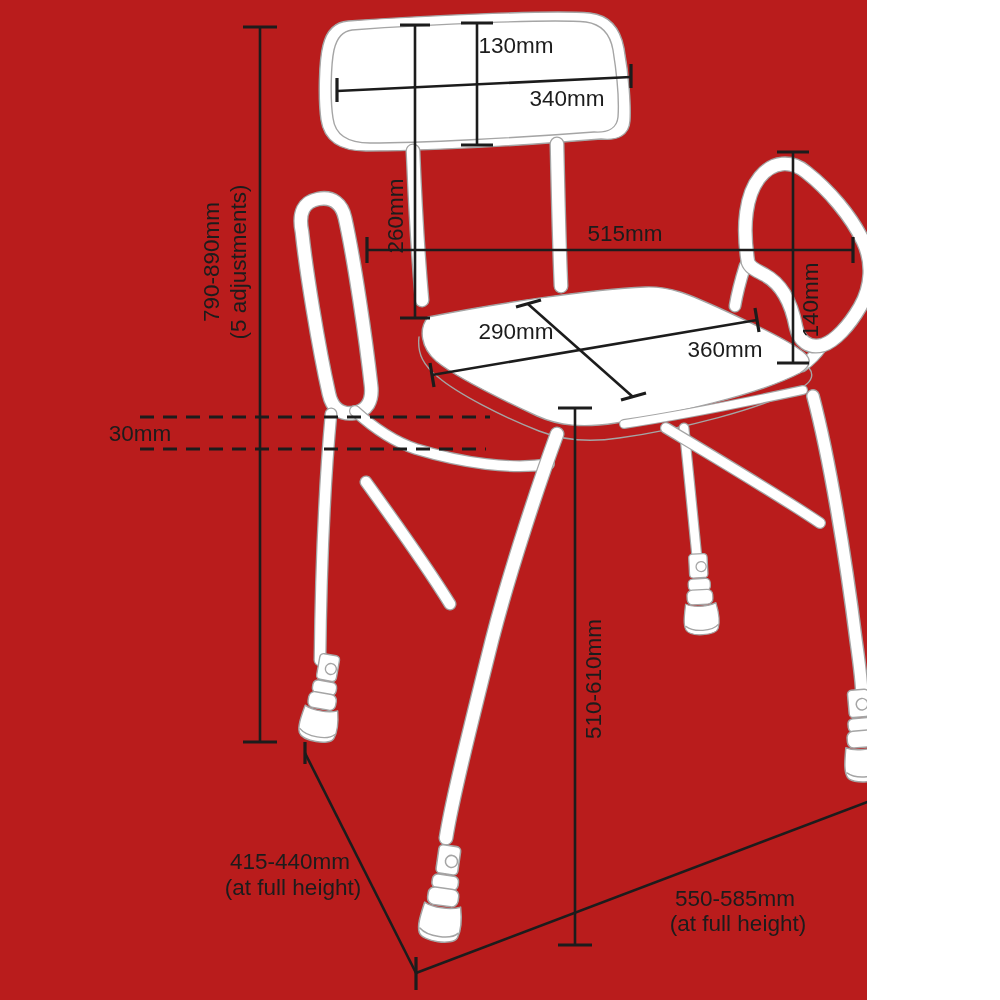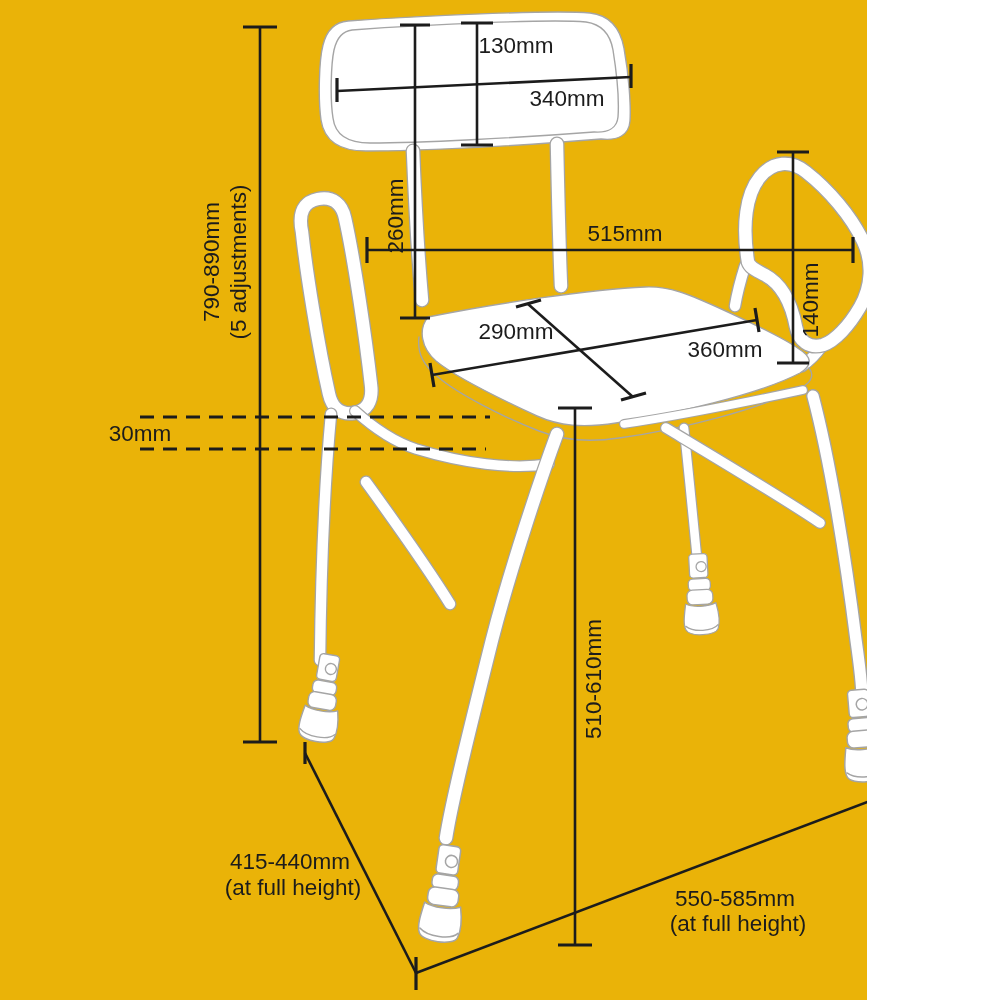--- a/index.html
+++ b/index.html
@@ -1,16 +1,16 @@
 <!DOCTYPE html>
 <html><head>
 <meta charset="utf-8">
 <style>
   html,body{margin:0;padding:0;background:#fff;}
-  .stage{position:relative;width:867px;height:1000px;background:#eab308;overflow:hidden;
+  .stage{position:relative;width:867px;height:1000px;background:#b91c1c;overflow:hidden;
          font-family:"Liberation Sans",sans-serif;}
   svg{position:absolute;left:0;top:0;}
   svg text{font-family:"Liberation Sans",sans-serif;font-size:22.5px;}
   .tube15{stroke-width:15;fill:none}.p15{stroke-width:12.4;stroke:#fff;fill:none}
   .tube14{stroke-width:14;fill:none}.p14{stroke-width:11.2;stroke:#fff;fill:none}
   .tube13{stroke-width:13;fill:none}.p13{stroke-width:10.4;stroke:#fff;fill:none}
   .tube12{stroke-width:12;fill:none}.p12{stroke-width:9.6;stroke:#fff;fill:none}
   .tube11{stroke-width:11;fill:none}.p11{stroke-width:8.6;stroke:#fff;fill:none}
   .tube10{stroke-width:10;fill:none}.p10{stroke-width:7.6;stroke:#fff;fill:none}
   .dim{fill:none;stroke-width:2.6}

